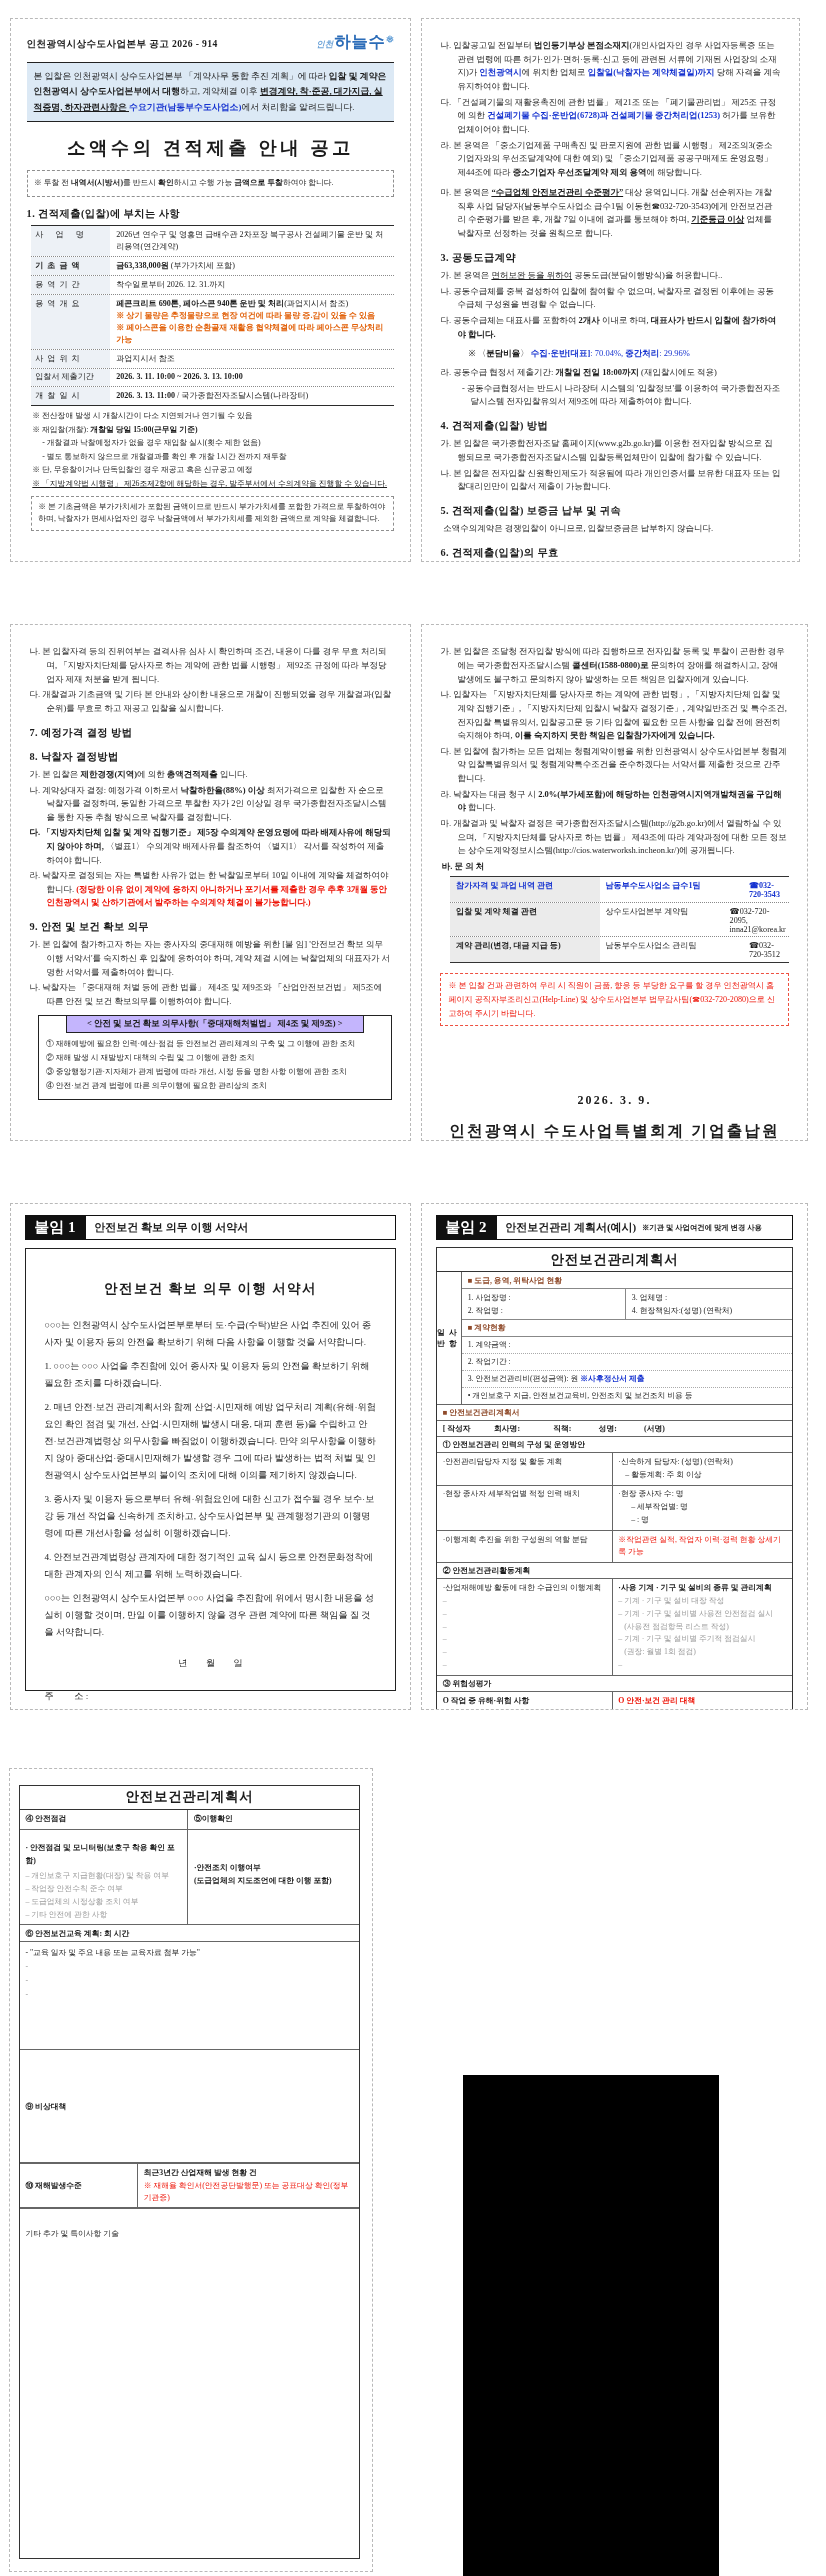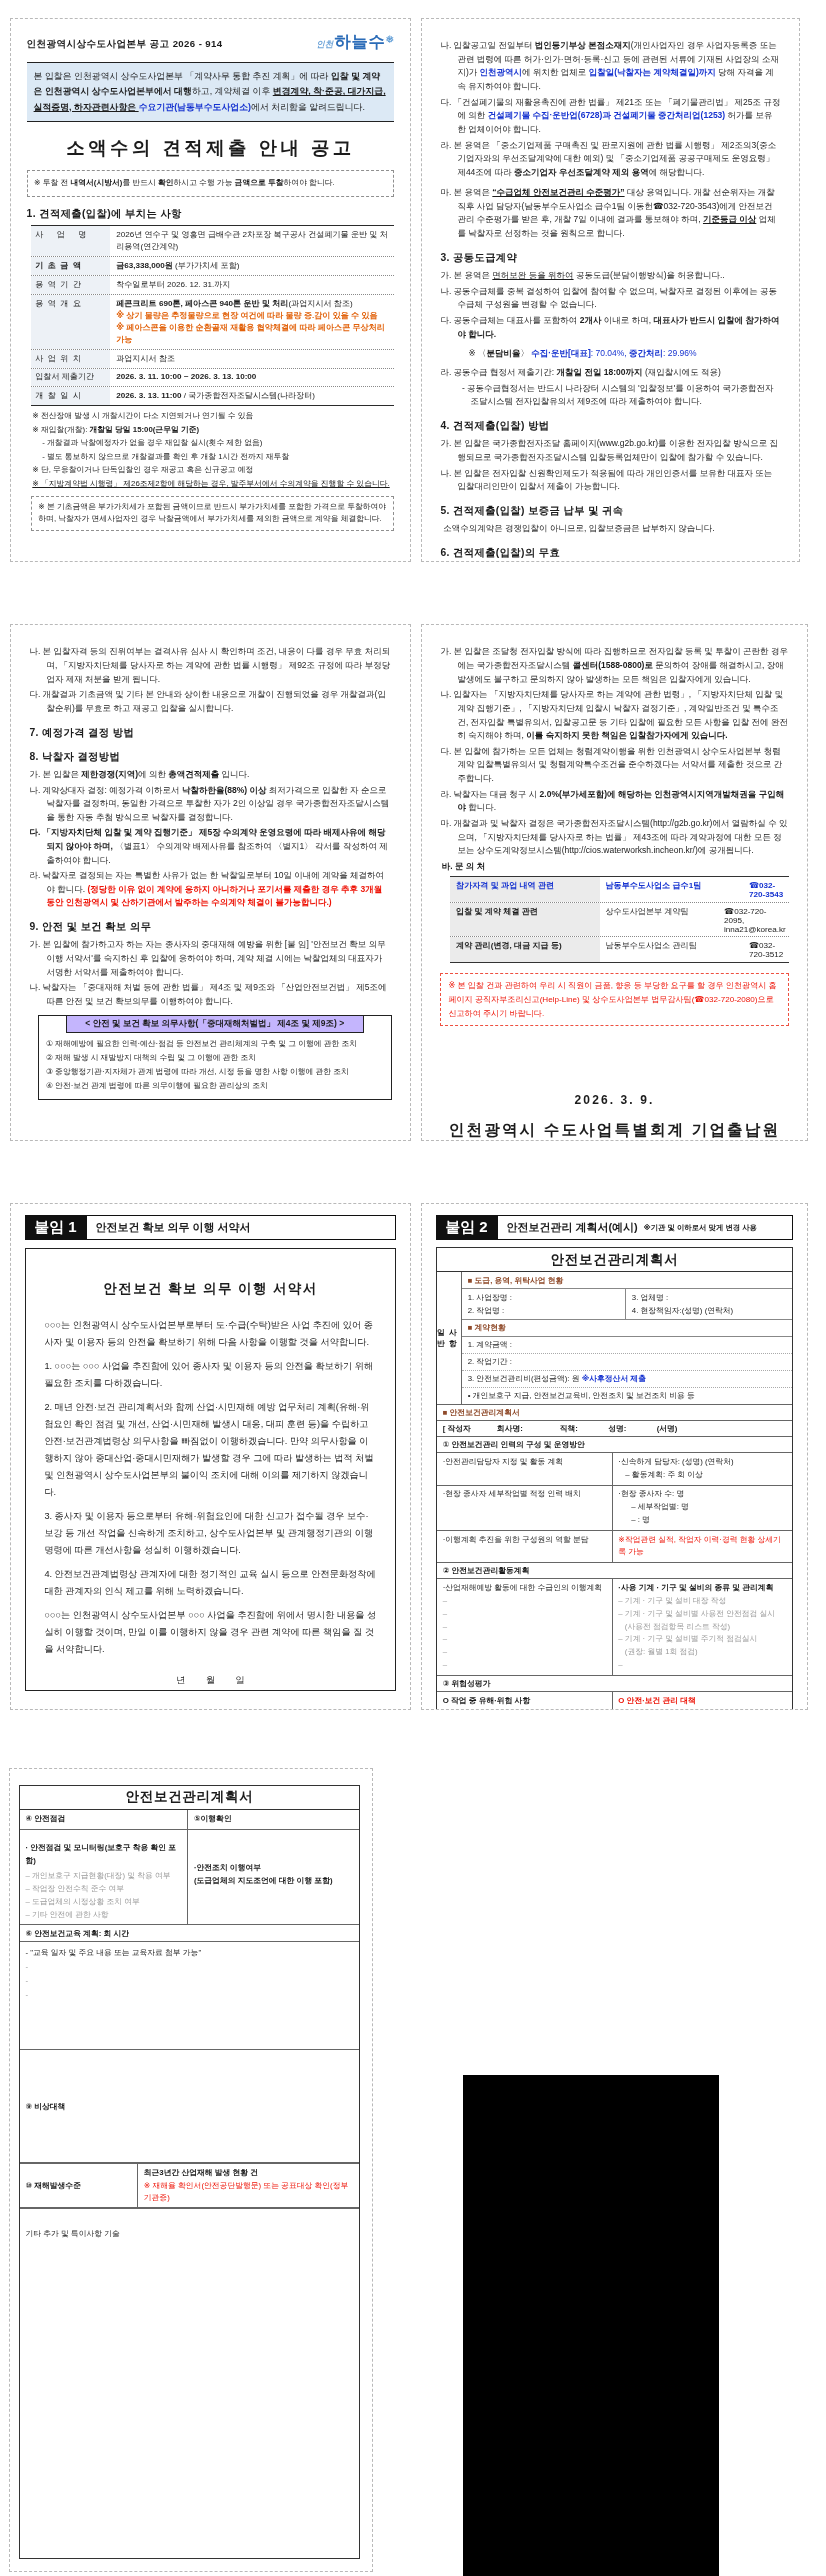--- a/index.html
+++ b/index.html
@@ -1,18 +1,18 @@
 <!DOCTYPE html>
 <html style="font-size:11.3px"><head>
 <meta charset="utf-8">
 <style>
   html,body{margin:0;padding:0;background:#ffffff;}
   .canvas{position:relative;width:826px;height:2576px;background:#fff;
           font-family:"Liberation Sans","DejaVu Sans",sans-serif;color:#1c1c1c;}
-  .page{position:absolute;background:#fff;border:0.7px dashed #b9b9b9;box-sizing:border-box;overflow:hidden;}
+  .page{position:absolute;background:#fff;border:0.7px dashed #b9b9b9;box-sizing:border-box;overflow:hidden;font-family:Liberation Serif, serif;}
   
   .b{font-weight:bold}
   .u{text-decoration:underline}
   .bu{font-weight:bold;text-decoration:underline}
   .bl{color:#1633d0}
   .blb{color:#1633d0;font-weight:bold}
   .rd{color:#ee1508}
   .rdb{color:#ee1508;font-weight:bold}
   .or{color:#e2620b;font-weight:bold}
   .hl{background:#f6ff2e;font-weight:bold}
@@ -243,21 +243,21 @@
       <div class="p5field pre">주         소 :</div>
 
     </div>
   </section>
 
   <section class="page att" id="p6" style="left:421px;top:1203px;width:387px;height:507px">
     <div class="badgerow">
       <div class="badge">붙임 2</div>
       <div class="badgehead">
         <span>안전보건관리 계획서(예시)</span>
-        <span class="badgenote">※기관 및 이하로서 맞게 변경 사용</span>
+        <span class="badgenote">※기관 및 사업여건에 맞게 변경 사용</span>
       </div>
     </div>
     <div class="ptable">
       <div class="ptitle">안전보건관리계획서</div>
       <div class="gen">
         <div class="gen-side">
           <span>일반</span>
             <span>사항</span>
         </div>
         <div class="gen-main">

